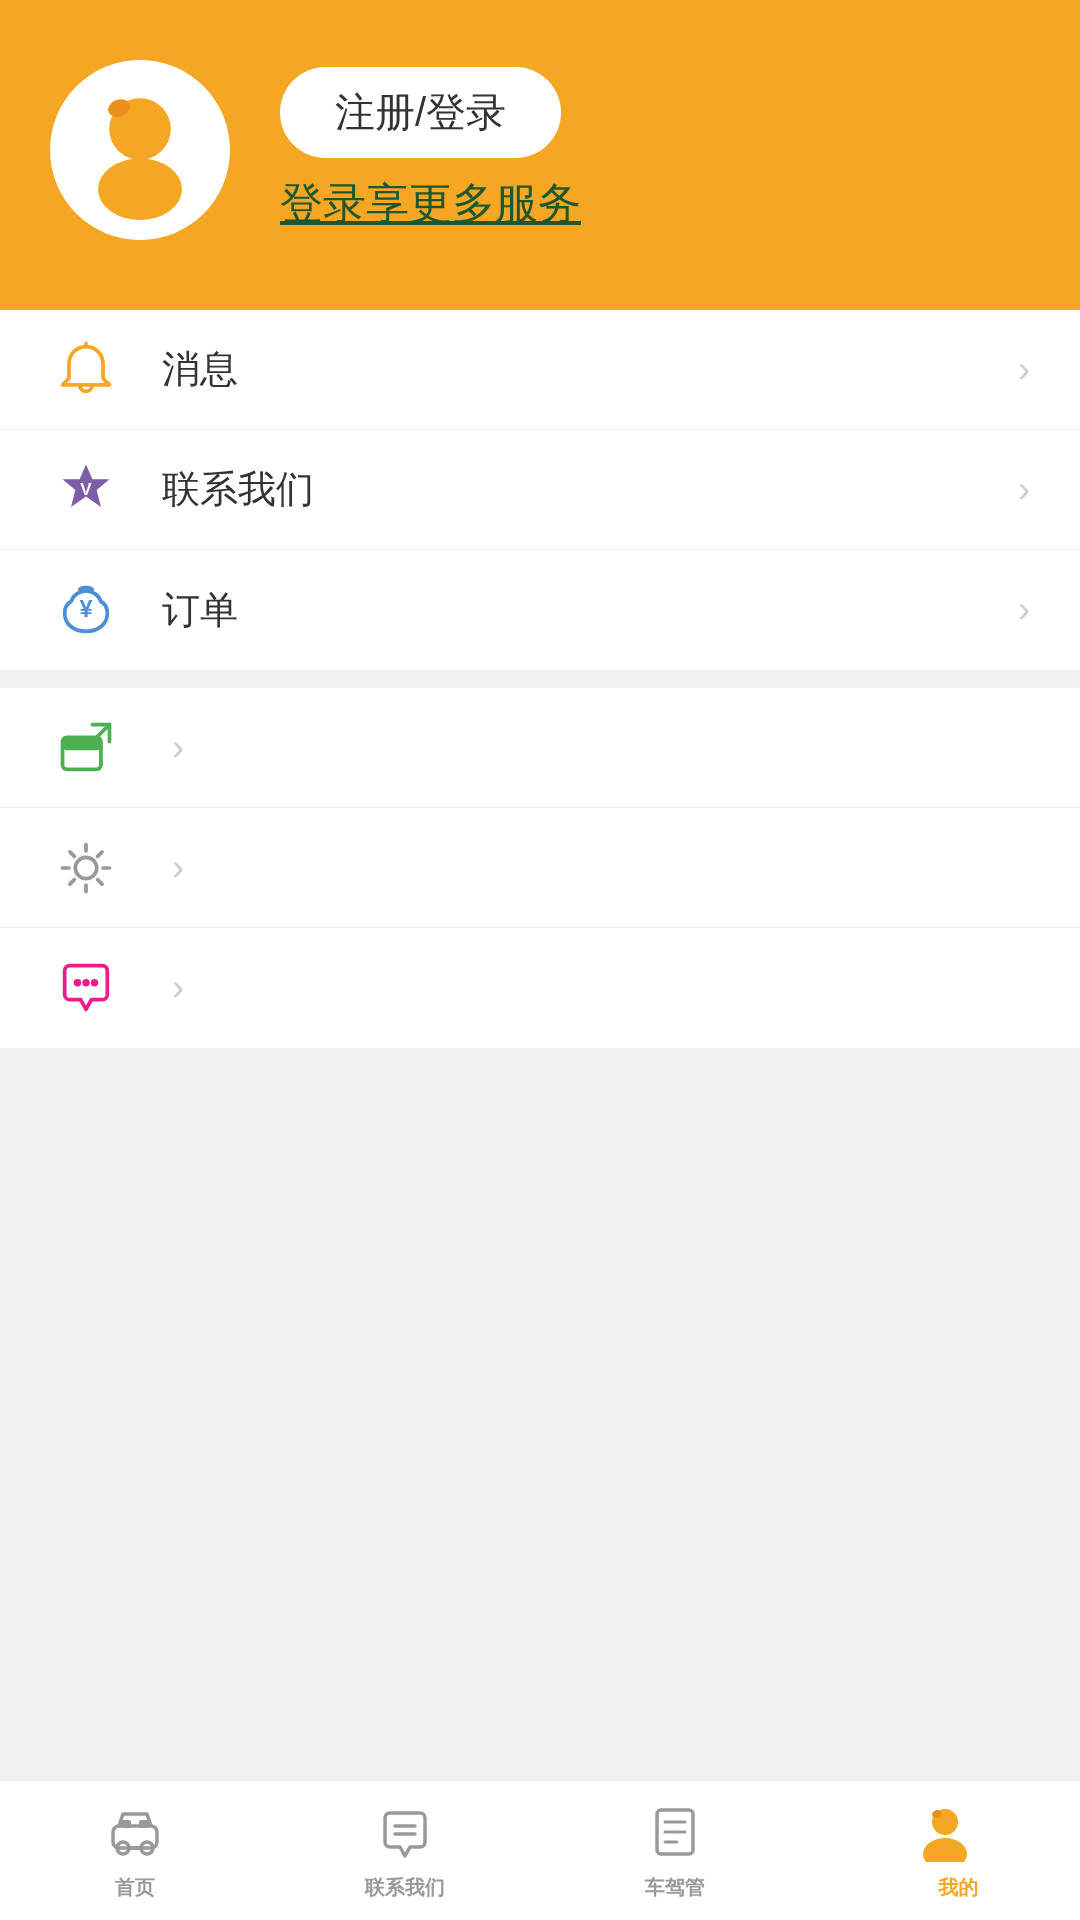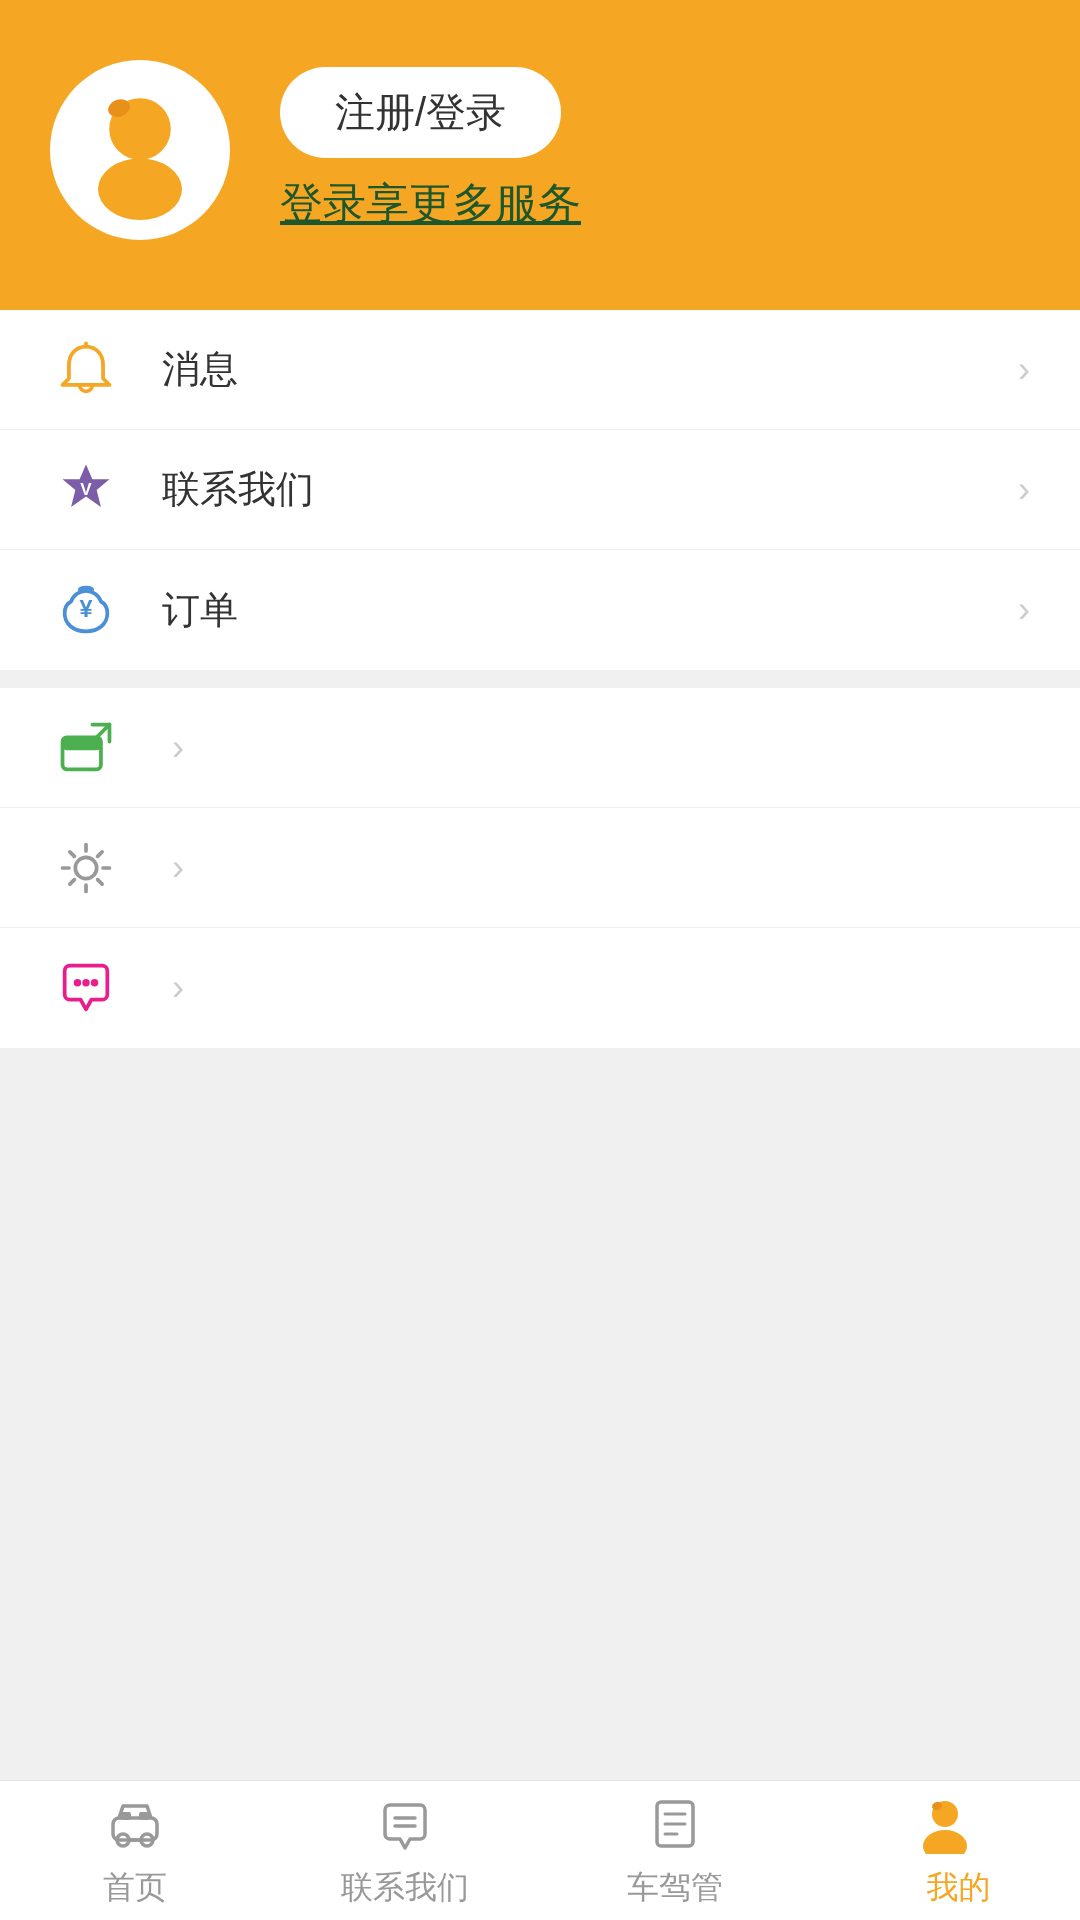--- a/index.html
+++ b/index.html
@@ -122,22 +122,23 @@
       height: 100%;
     }
     .nav-icon {
       width: 64px;
       height: 64px;
       display: flex;
       align-items: center;
       justify-content: center;
     }
     .nav-label {
-      font-size: 32px;
+      font-size: 20px;
       color: #999;
+      font-weight: bold;
     }
     .nav-label.active {
       color: #F5A623;
       margin-left: 27px;
     }
     .nav-icon svg {
       width: 60px;
       height: 60px;
     }
 

